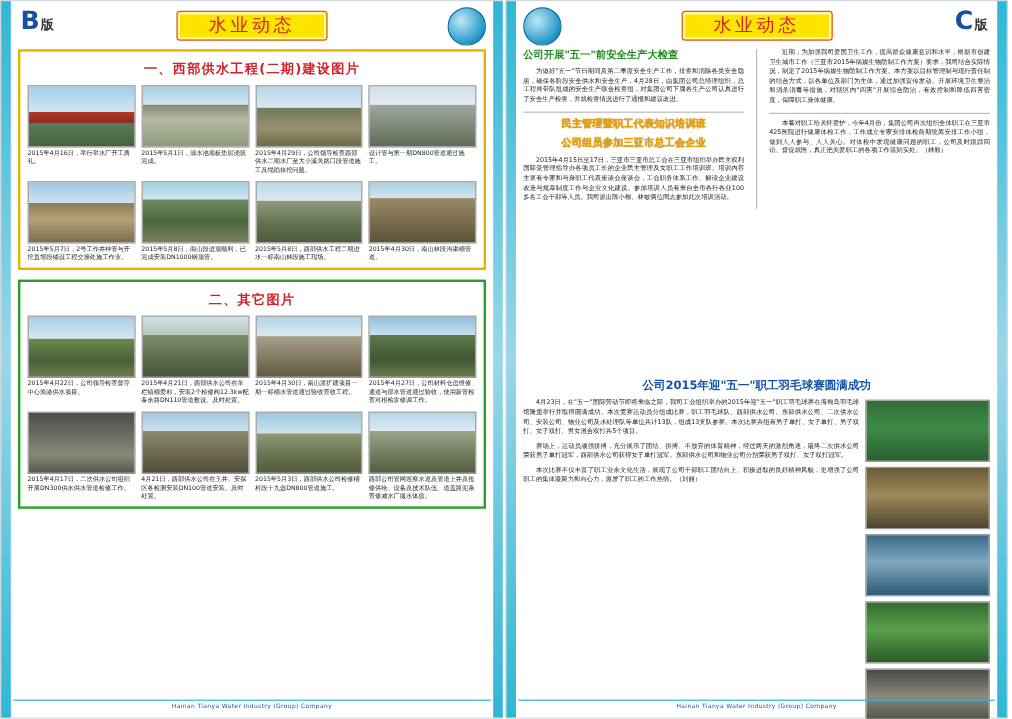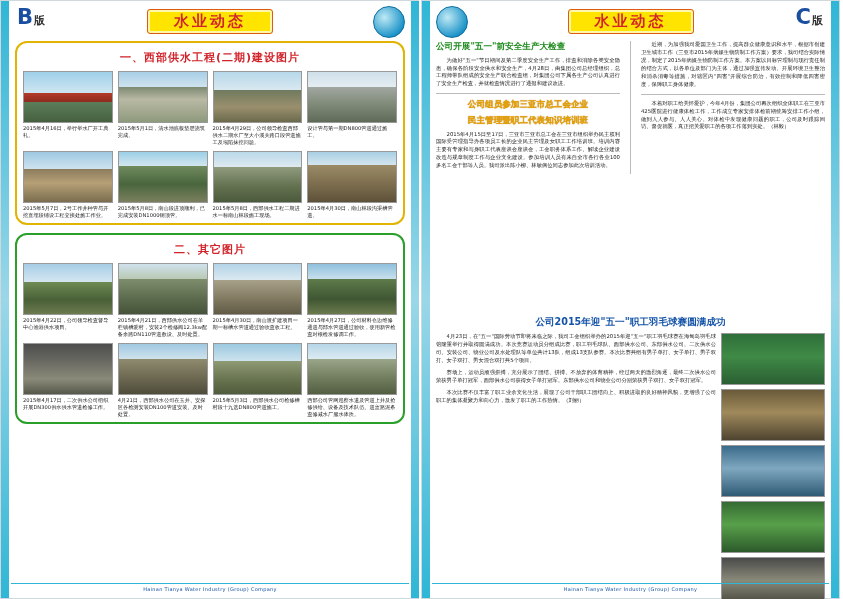--- a/index.html
+++ b/index.html
@@ -42,39 +42,39 @@
   .pagemark .cn{font-size:11px;color:#333;}
   .pagemark.leftpos{left:16px;}
   .pagemark.rightpos{right:16px;}
 
   .banner{
     background:#ffe400;
     border:1px solid #e05a12;
     border-radius:3px;
     padding:2px 26px;
     color:#d2232a;
-    font-weight:bold;
+    font-weight:normal;
     font-size:15px;
     letter-spacing:3px;
     font-family:"DejaVu Sans","Liberation Sans",sans-serif;
     box-shadow:0 0 0 2px #fff8a8 inset;
   }
   .logo{
     position:absolute;width:30px;height:30px;border-radius:50%;
     background:radial-gradient(circle at 35% 35%,#bfe9f5,#2196c9 70%,#0b6ea0);
     border:1px solid #0b6ea0;
   }
   .logo.l{right:14px;top:5px;}
   .logo.r{left:14px;top:5px;}
 
   
   .lcontent{padding:0 14px;box-sizing:border-box;}
   .box{
     border:2px solid #e0b400;
-    border-radius:12px;
+    border-radius:0;
     margin-bottom:8px;
     padding:6px 6px 4px 6px;
     background:#ffffff;
     position:relative;
   }
   .box.green{border-color:#2aa02a;}
   .boxtitle{
     text-align:center;color:#d2232a;font-weight:bold;font-size:11px;
     letter-spacing:1px;margin:1px 0 6px 0;
   }
@@ -254,22 +254,22 @@
         <span class="cn">版</span>
       </div>
     </div>
 
     <div class="rcontent">
 
       <div class="col">
         <div class="hl green">公司开展"五一"前安全生产大检查</div>
         <p class="para">为做好"五一"节日期间及第二季度安全生产工作，排查和消除各类安全隐患，确保各阶段安全供水和安全生产，4月28日，由集团公司总经理组织，总工程师带队组成的安全生产联合检查组，对集团公司下属各生产公司认真进行了安全生产检查，并就检查情况进行了通报和建议改进。</p>
         <div class="divline"></div>
+        <div class="hl yellow">民主管理暨职工代表知识培训班</div>
         <div class="hl yellow">公司组员参加三亚市总工会企业</div>
-        <div class="hl yellow">民主管理暨职工代表知识培训班</div>
         <p class="para">2015年4月15日至17日，三亚市三亚市总工会在三亚市组织举办民主权利国际受管理指导办各项员工长的企业民主管理及女职工工作培训班。培训内容主要有专家和与身职工代表座谈会座谈会，工会职务体系工作、解读企业建设改造与规章制度工作与企业文化建设。参加培训人员有来自全市各行各业100多名工会干部等人员。我司派出陈小柳、林敏俩位同志参加此次培训活动。</p>
       </div>
 
       <div class="vdiv"></div>
 
       <div class="col">
         <p class="para">近期，为加强我司爱国卫生工作，提高群众健康意识和水平，根据市创建卫生城市工作（三亚市2015年病媒生物防制工作方案）要求，我司结合实际情况，制定了2015年病媒生物防制工作方案。本方案以目标管理制与现行责任制的结合方式，以各单位及部门为主体，通过加强宣传发动、开展环境卫生整治和消杀消毒等措施，对辖区内"四害"开展综合防治，有效控制和降低四害密度，保障职工身体健康。</p>
         <div class="divline"></div>
         <p class="para">本着对职工给关怀爱护，今年4月份，集团公司再次组织全体职工在三亚市425医院进行健康体检工作，工作成立专家安排体检前期统筹安排工作小组，做到人人参与、人人关心。对体检中发现健康问题的职工，公司及时跟踪回访、督促就医，真正把关爱职工的各项工作落到实处。（林毅）</p>
       </div>

